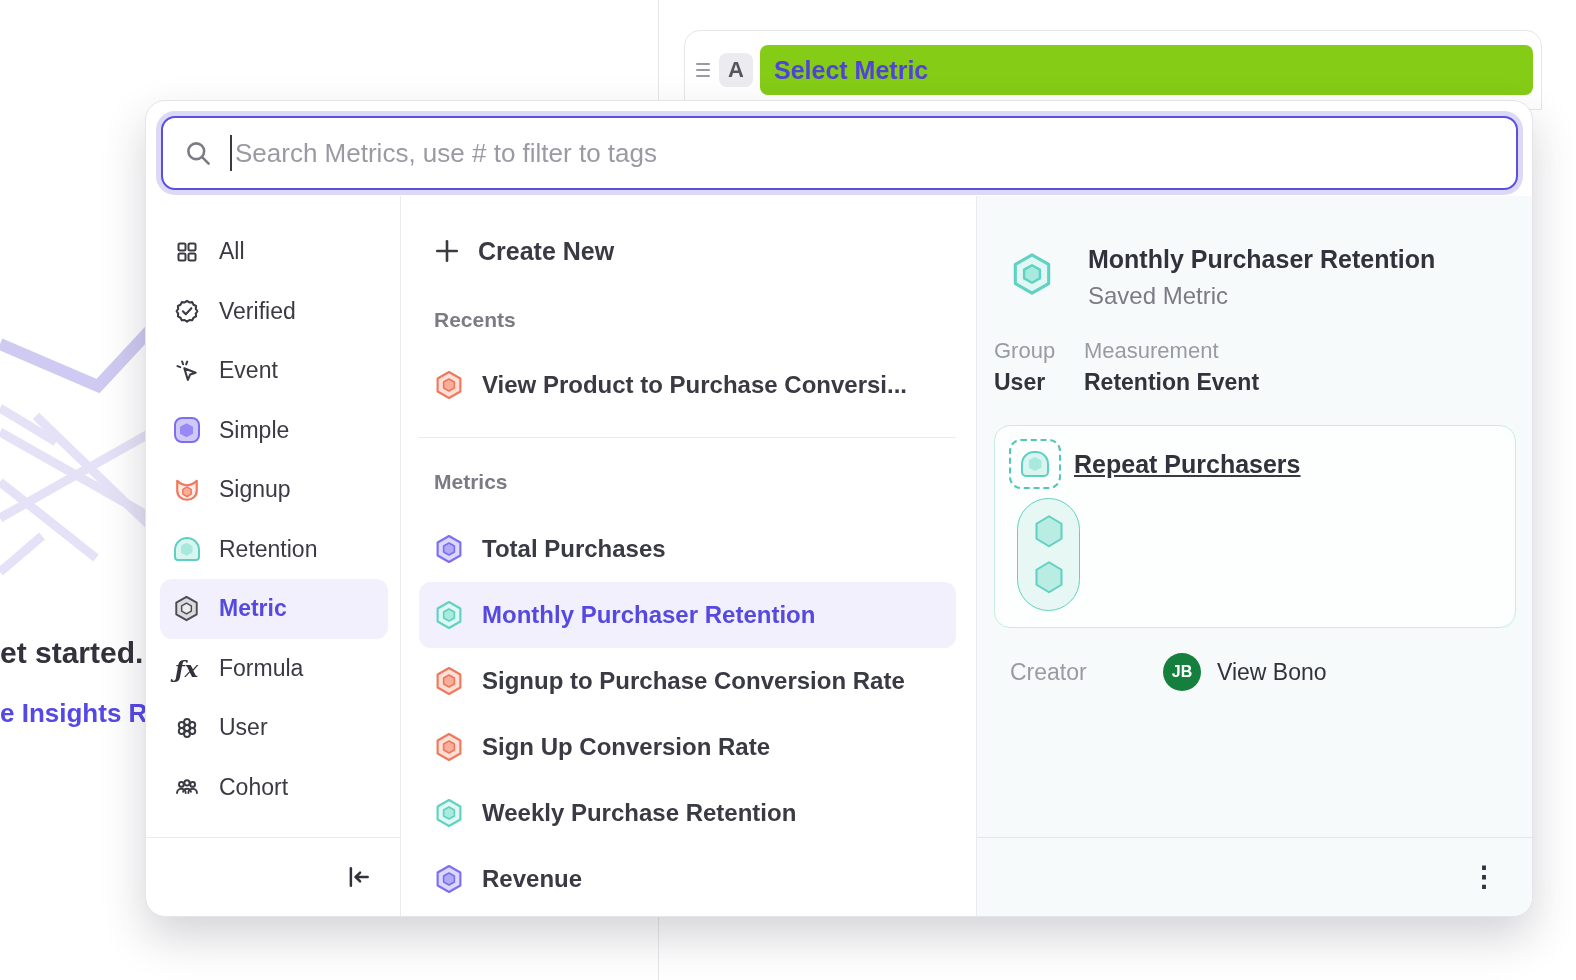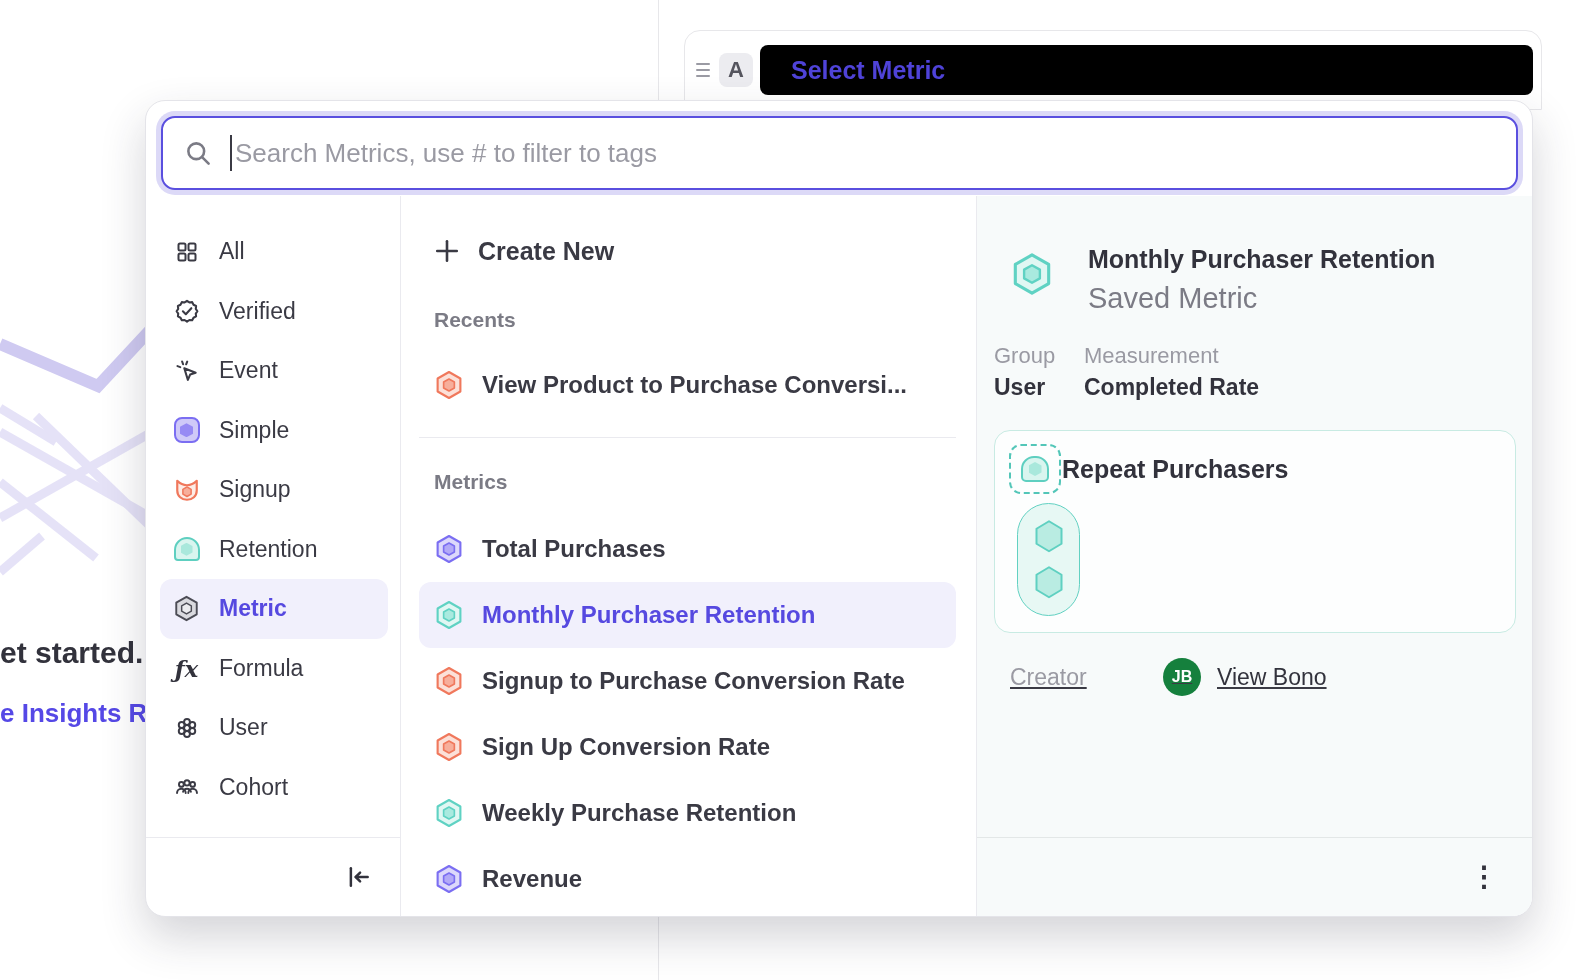--- a/index.html
+++ b/index.html
@@ -13,22 +13,22 @@
   .bg-insights { position:absolute; left:0; top:698px; font-size:26px; font-weight:600; color:#5548e6; white-space:nowrap; }
 
   
   .metric-card { position:absolute; left:684px; top:30px; width:858px; height:80px;
     background:#fff; border:1px solid #e7e7ea; border-radius:16px 16px 0 0;
     display:flex; align-items:center; padding:0 8px 0 6px; }
   .drag-handle { width:24px; display:flex; flex-direction:column; gap:4px; align-items:center; margin-right:4px; }
   .drag-handle i { display:block; width:14px; height:2px; background:#9a9aa3; border-radius:1px; }
   .letter-badge { width:34px; height:34px; border-radius:8px; background:#ececf0; color:#55555e;
     font-size:22px; font-weight:700; display:flex; align-items:center; justify-content:center; margin-right:7px; }
-  .metric-pill { flex:1; height:50px; background:#000000; border-radius:8px; display:flex; align-items:center;
-    padding-left:31px; color:#4f43d8; font-size:25px; font-weight:600; }
+  .metric-pill { flex:1; height:50px; background:#84cc16; border-radius:8px; display:flex; align-items:center;
+    padding-left:14px; color:#4f43d8; font-size:25px; font-weight:600; }
 
   
   .modal { position:absolute; left:145px; top:100px; width:1388px; height:817px; background:#fff;
     border:1px solid #e4e4e9; border-radius:20px; box-shadow:0 20px 45px rgba(40,40,60,.20);
     display:flex; flex-direction:column; overflow:hidden; }
 
   .search-wrap { margin:15px 14px 6px 15px; height:74px; background:#fff;
     border:2px solid #5a4fdf; border-radius:14px; box-shadow:0 0 0 5px #dcd9f7;
     display:flex; align-items:center; padding:0 22px; }
   .search-wrap svg { flex:0 0 auto; margin-right:18px; }
@@ -62,42 +62,42 @@
   .mid-divider { height:1px; background:#eaeaef; margin-top:19px; }
   .row .ic30 { width:30px; height:30px; flex:0 0 30px; }
   .plus-ic { width:26px; height:26px; flex:0 0 26px; }
 
   
   .det { width:555px; background:#f7fafa; display:flex; flex-direction:column; }
   .det-scroll { padding:26px 16px 0 17px; }
   .det-header { display:flex; gap:34px; padding-left:16px; margin-top:22px; }
   .det-hex { width:44px; height:48px; flex:0 0 44px; margin-top:6px; }
   .det-title { font-size:25px; font-weight:700; color:#32323c; line-height:30px; }
-  .det-sub { font-size:29px; color:#7b7b85; margin-top:8px; }
+  .det-sub { font-size:24px; color:#7b7b85; margin-top:8px; }
   .det-meta { display:flex; margin-top:28px; }
   .meta-col1 { width:90px; }
   .meta-lbl { font-size:22px; color:#9a9aa3; height:28px; }
   .meta-val { font-size:23px; font-weight:600; color:#32323c; height:30px; display:flex; align-items:flex-end; }
 
   .def-card { margin-top:29px; background:#fdfefe; border:1.5px solid #c8ebe3; border-radius:16px; padding:13px 14px 16px 14px; }
-  .def-head { display:flex; align-items:center; gap:1px; }
+  .def-head { display:flex; align-items:center; gap:13px;text-decoration:underline; }
   .dashed-box { width:52px; height:50px; border:2px dashed #53c6b8; border-radius:12px;
     display:flex; align-items:center; justify-content:center; background:transparent; }
   .arch { width:28px; height:26px; background:#d9f5ef; border:2px solid #5ecfc0; border-radius:13px 13px 5px 5px;
     display:flex; align-items:center; justify-content:center; }
   .arch .mini-hex { width:13px; height:14px; background:#a9e8dc; clip-path:polygon(50% 0,100% 25%,100% 75%,50% 100%,0 75%,0 25%); }
   .def-name { font-size:25px; font-weight:700; color:#32323c; }
   .def-body { display:flex; gap:18px; margin-top:9px; padding-left:8px; }
   .capsule { width:63px; height:113px; background:#e7f8f4; border:1.5px solid #62d1c2; border-radius:32px;
     display:flex; flex-direction:column; align-items:center; justify-content:center; gap:13px; flex:0 0 63px; }
   .capsule .step-hex { width:30px; height:33px; }
   .steps { display:flex; flex-direction:column; justify-content:center; font-size:23px; font-weight:600; color:#32323c; line-height:41px; }
   .steps .then { color:#9a9aa3; font-weight:500; }
 
-  .creator-row { display:flex; align-items:center; margin-top:24px; padding-left:16px; height:40px;text-decoration:underline; }
+  .creator-row { display:flex; align-items:center; margin-top:24px; padding-left:16px; height:40px; }
   .creator-lbl { width:153px; font-size:23px; color:#9a9aa3; }
   .avatar { width:38px; height:38px; border-radius:50%; background:#15803d; color:#fff; font-size:16px; font-weight:700;
     display:flex; align-items:center; justify-content:center; }
   .creator-name { margin-left:16px; font-size:23px; color:#32323c; }
 
   .det-footer { margin-top:auto; border-top:1px solid #e3e7e7; height:79px; display:flex; align-items:center;
     justify-content:flex-end; padding-right:34px; }
   .kebab { font-size:28px; font-weight:700; color:#32323c; line-height:1; letter-spacing:0; cursor:pointer; }
 
   
@@ -389,21 +389,21 @@
           </div>
         </div>
 
         <div class="det-meta">
           <div class="meta-col1">
             <div class="meta-lbl">Group</div>
             <div class="meta-val">User</div>
           </div>
           <div>
             <div class="meta-lbl">Measurement</div>
-            <div class="meta-val">Completed Rate</div>
+            <div class="meta-val">Retention Event</div>
           </div>
         </div>
 
         <div class="def-card">
           <div class="def-head">
             <span class="dashed-box">
               <span class="arch">
                   <span class="mini-hex"></span>
                 </span>
             </span>

